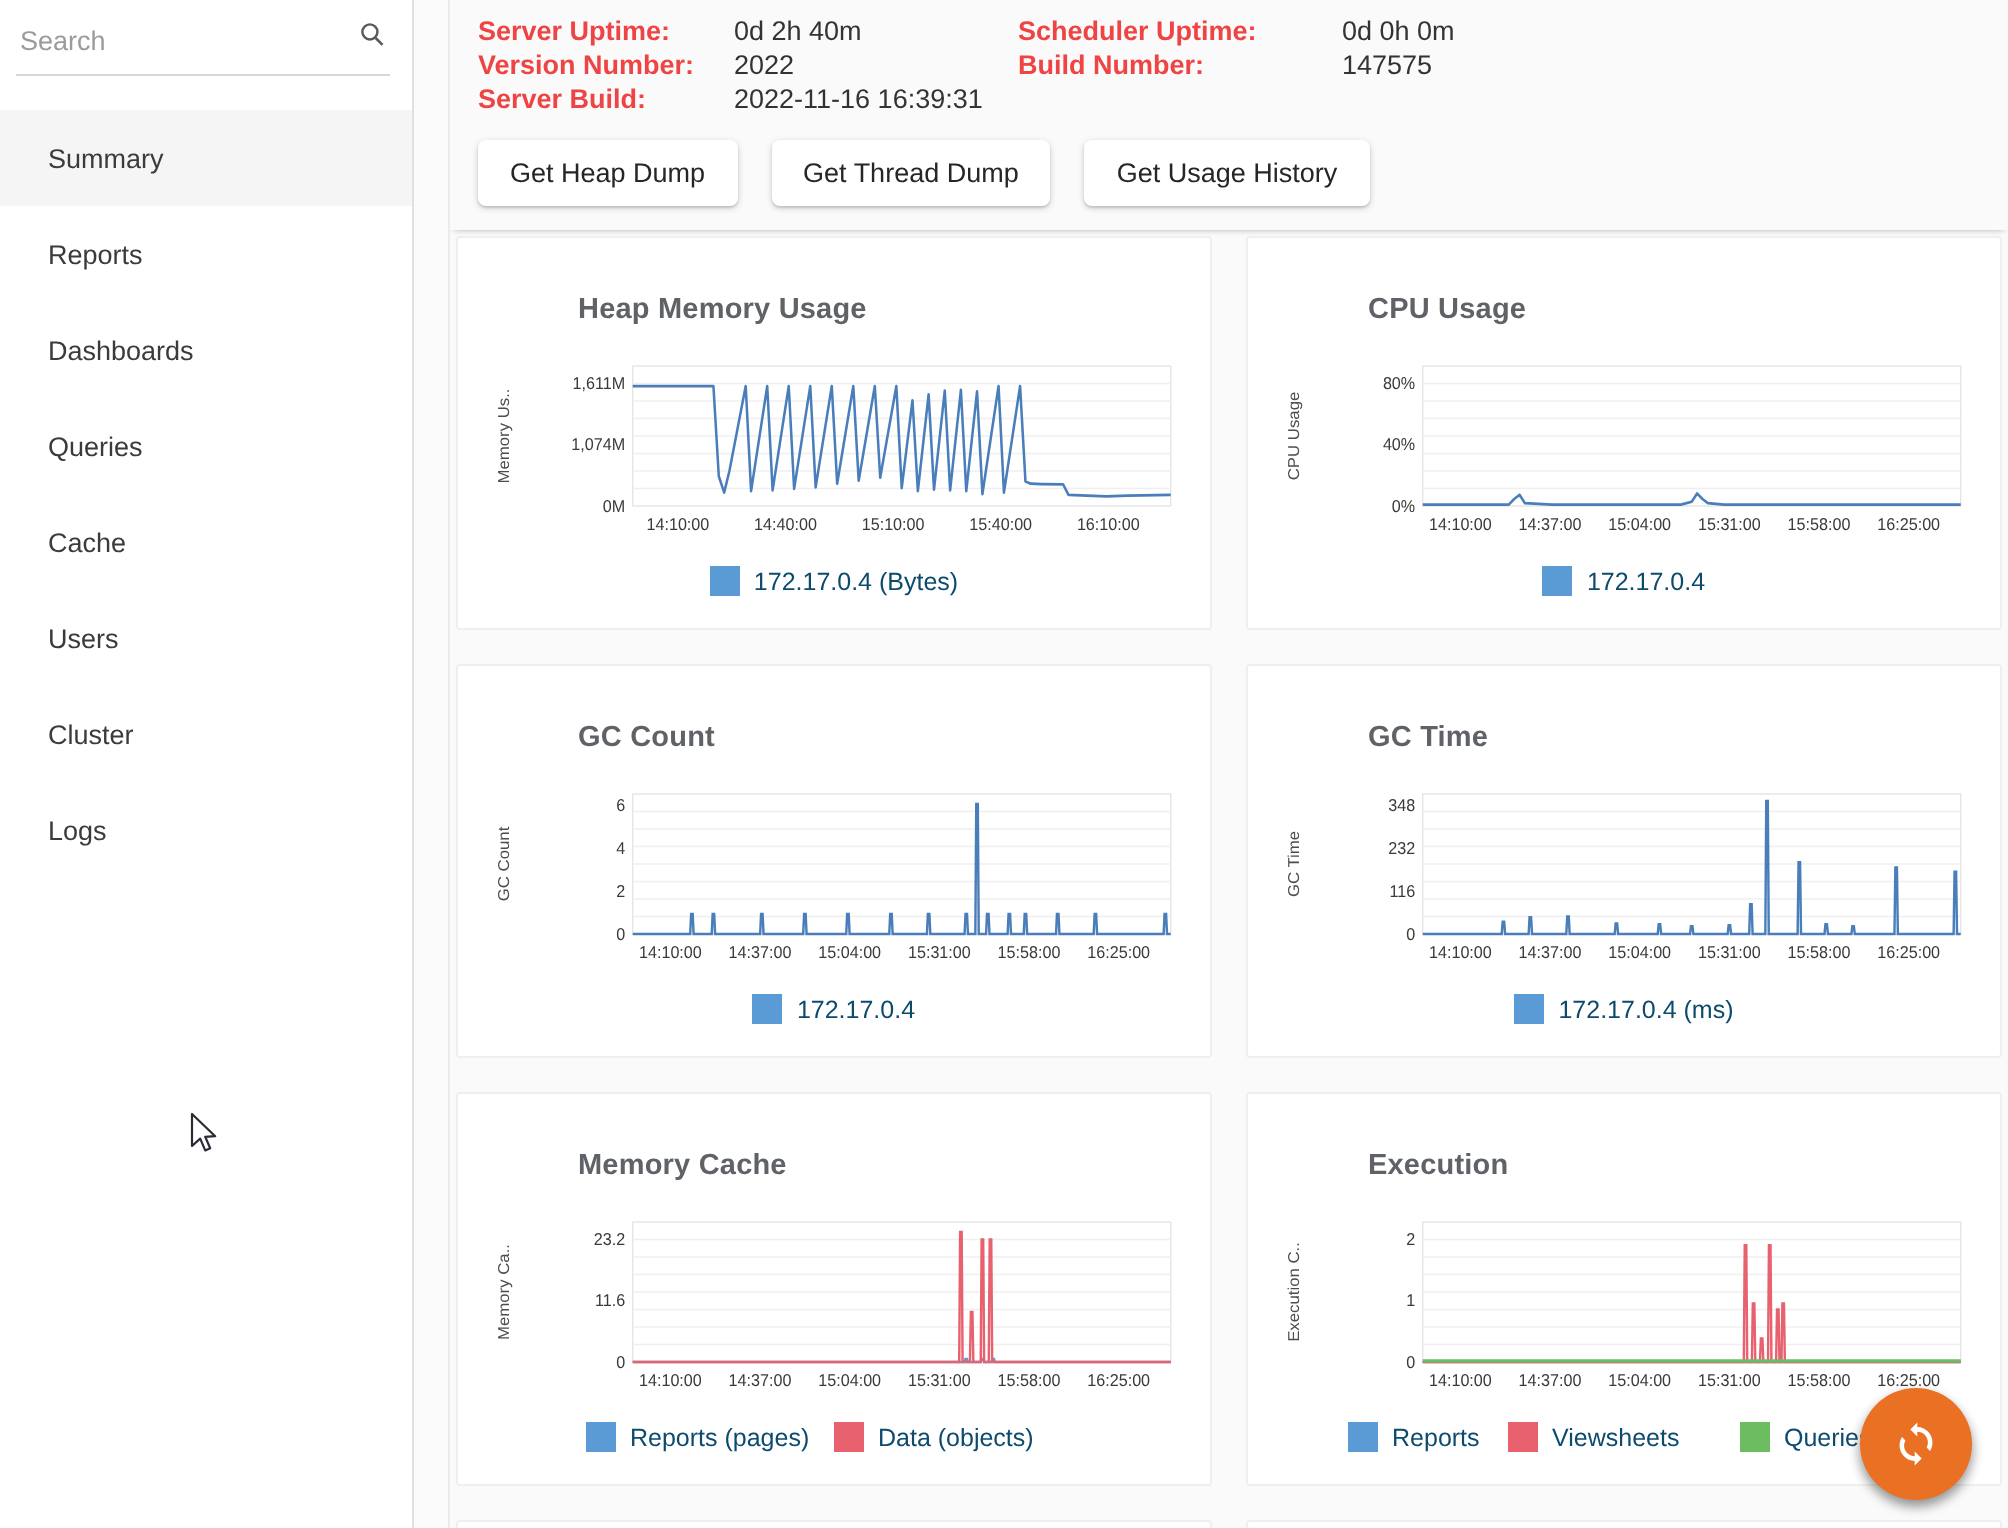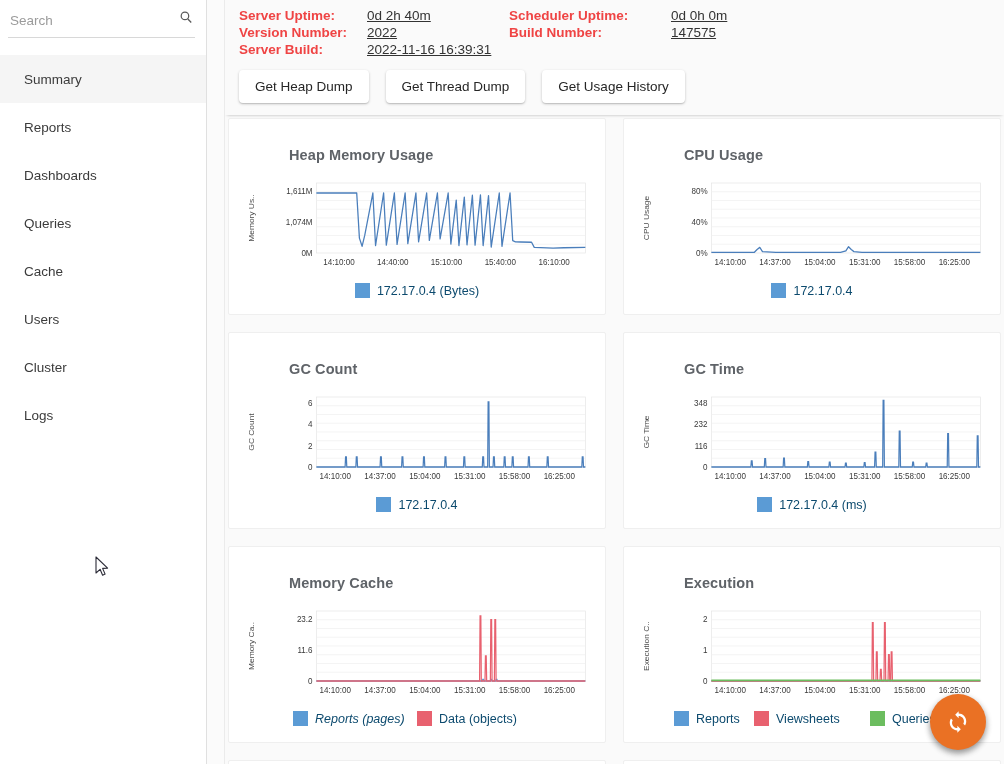--- a/index.html
+++ b/index.html
@@ -90,21 +90,21 @@
   }
   .info-grid {
     display: grid;
     grid-template-columns: 128px 142px 162px auto;
     row-gap: 2px;
     font-size: 13.5px;
     color: #222;
     padding-left: 0;
   }
   .info-label { font-weight: bold; color: #ef4444; white-space: nowrap; }
-  .info-value { color: #333; white-space: nowrap; text-decoration: underline; }
+  .info-value { color: #333; white-space: nowrap; }
 
   .btn-row { margin-top: 13px; display: flex; gap: 17px; }
   .btn {
     background: #ffffff;
     border: none;
     border-radius: 4px;
     box-shadow: 0 1px 3px rgba(0,0,0,0.20), 0 1px 1px rgba(0,0,0,0.10);
     font-family: "Liberation Sans", sans-serif;
     font-size: 13.5px;
     color: #262626;
@@ -151,21 +151,21 @@
     justify-content: center;
     gap: 0px;
     margin-top: 8px;
     font-size: 12.5px;
     color: #0c4a6e;
   }
   .legend-item { display: flex; align-items: center; gap: 7px; }
   .legend-swatch { width: 15px; height: 15px; display: inline-block; }
   .legend-label { white-space: nowrap; }
   .legend.two .legend-item { width: 50%; justify-content: flex-start; }
-  .legend.two .legend-item:first-child { padding-left: 50px; font-style: italic; }
+  .legend.two .legend-item:first-child { padding-left: 50px; }
   .legend.three .legend-item { width: 33.33%; justify-content: flex-start; }
   .legend.three .legend-item:first-child { padding-left: 36px; }
 
   
   .fab {
     position: absolute;
     right: 18px; bottom: 14px;
     width: 56px; height: 56px;
     border-radius: 50%;
     background: #ea7124;

